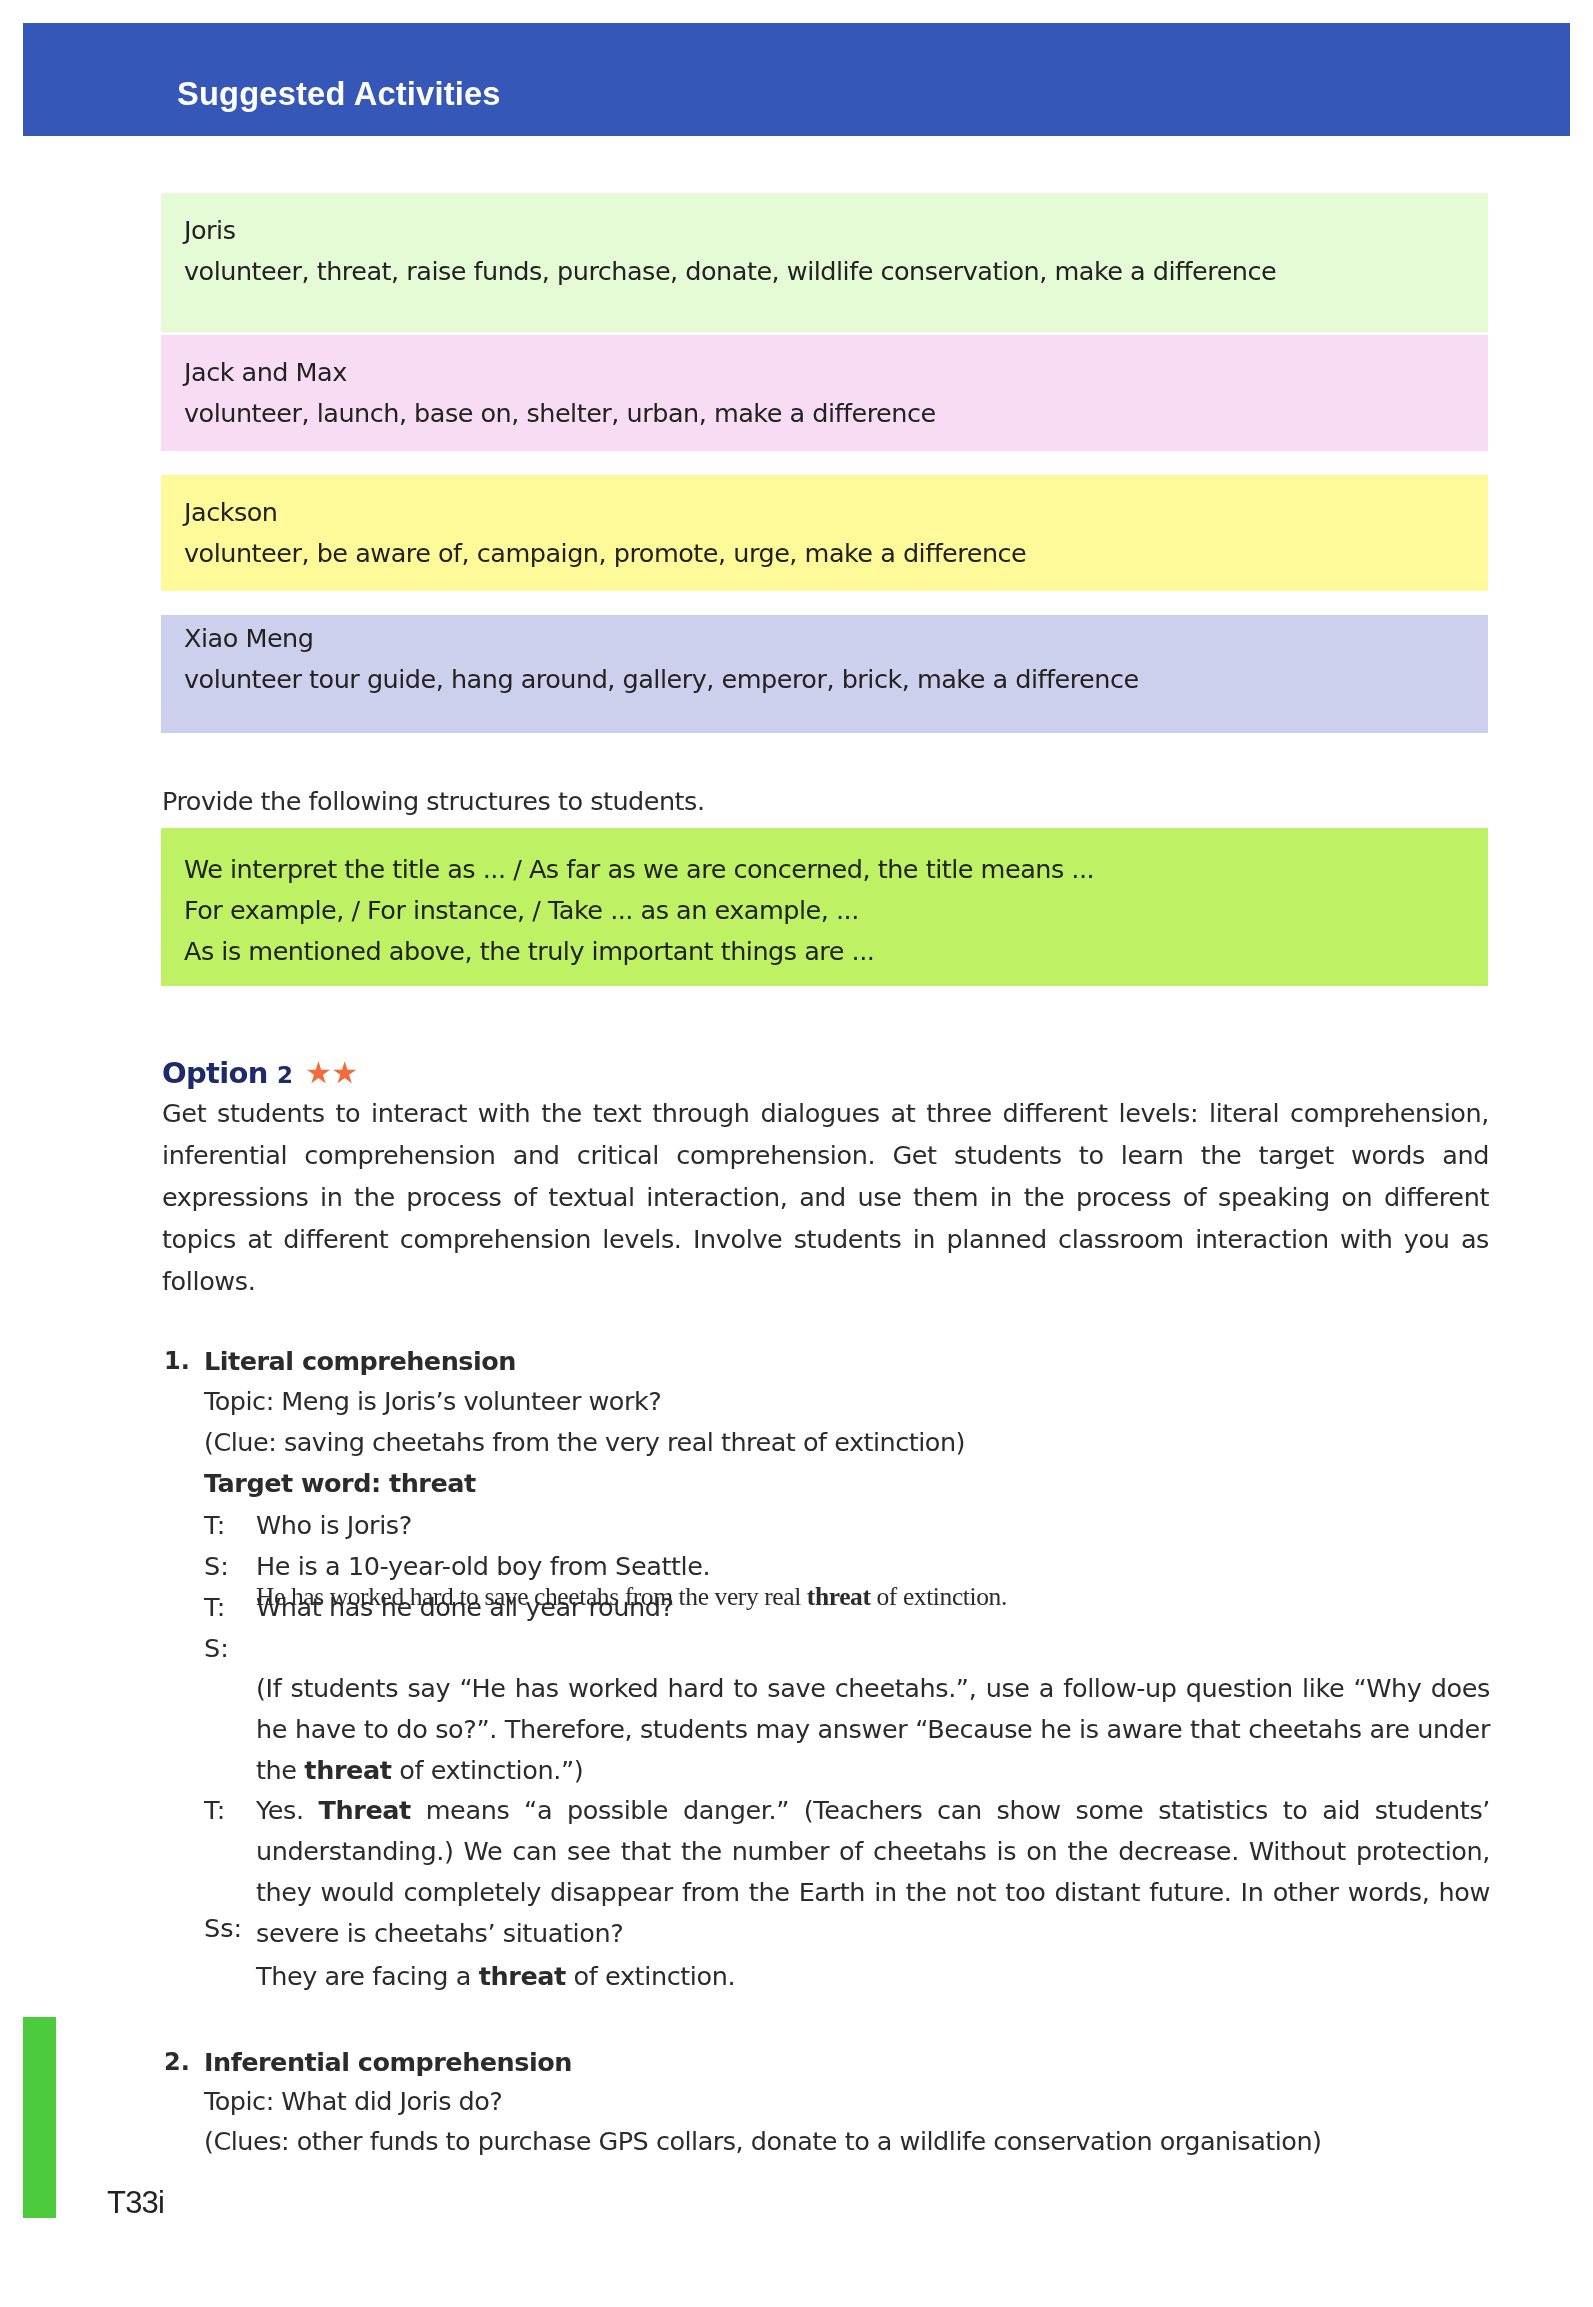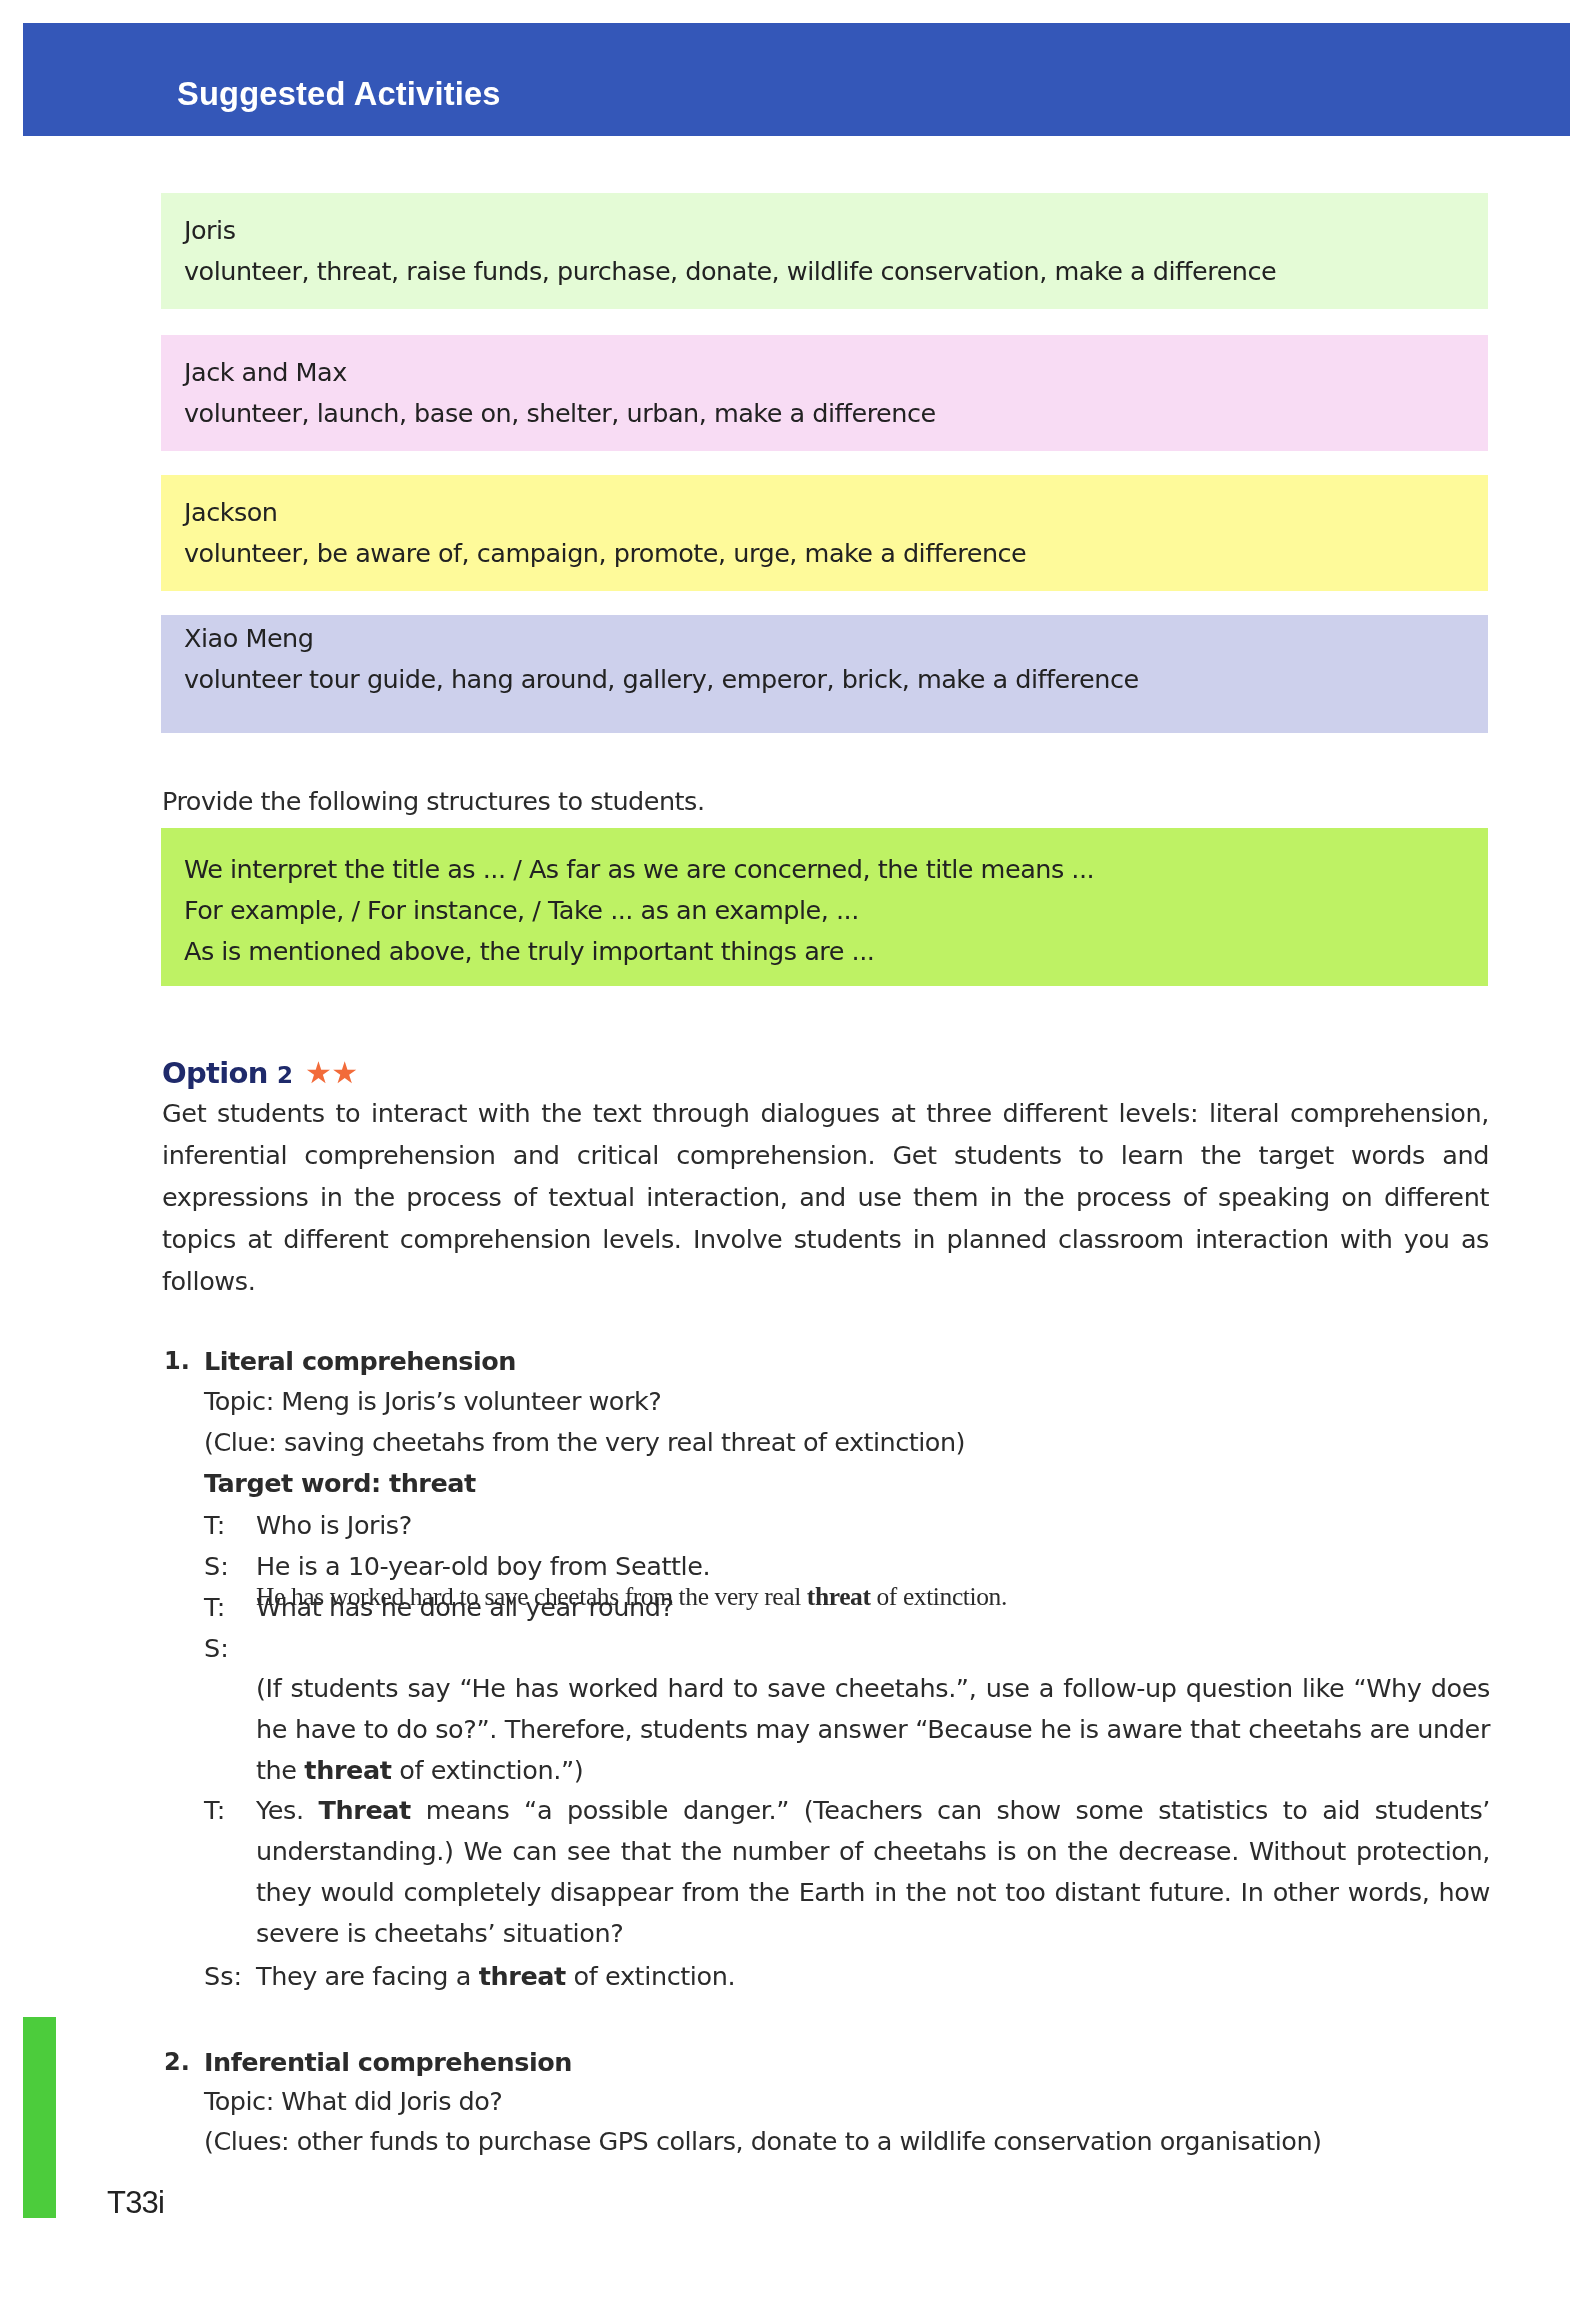--- a/index.html
+++ b/index.html
@@ -15,21 +15,21 @@
       position: absolute; left: 154px; top: 51px;
       font-family: "Liberation Sans", sans-serif; font-weight: bold; font-size: 34px;
       color: #ffffff; letter-spacing: 0.2px; transform: scaleX(0.96); transform-origin: left;
     }
     .box {
       position: absolute; left: 161px; width: 1327px;
       box-sizing: border-box; padding-left: 23px;
       font-size: 25.5px; line-height: 41px; color: #222;
     }
     .box .line { white-space: nowrap; letter-spacing: -0.5px; }
-    .box-green { top: 193px; height: 116px; padding-top: 17.3px; background: #e4fbd6; }
+    .box-green { top: 193px; height: 139px; padding-top: 17.3px; background: #e4fbd6; }
     .box-pink { top: 335px; height: 116px; padding-top: 16.5px; background: #f8dcf4; }
     .box-yellow { top: 475px; height: 116px; padding-top: 16.5px; background: #fefa9a; }
     .box-lavender { top: 615px; height: 118px; padding-top: 3px; background: #cdd0ec; }
     .box-structures { top: 828px; height: 158px; padding-top: 20.6px; background: #bef264; }
     .plain {
       position: absolute; font-size: 25.5px; line-height: 41px; white-space: nowrap; letter-spacing: -0.5px; color: #2b2b2b;
     }
     .intro { left: 162px; top: 781px; }
     .option-title {
       position: absolute; left: 162px; top: 1055px; font-size: 29px; font-weight: bold; color: #1f2a6b;
@@ -105,21 +105,21 @@
     <div class="dlg-text nowrap" style="top: 1505px;"><span>Who is Joris?</span></div>
     <div class="dlg-label" style="top: 1546px;">S:</div>
     <div class="dlg-text nowrap" style="top: 1546px;"><span>He is a 10-year-old boy from Seattle.</span></div>
     <div class="dlg-label" style="top: 1587px;">T:</div>
     <div class="dlg-text nowrap" style="top: 1587px;"><span>What has he done all year round?</span></div>
     <div class="dlg-label" style="top: 1628px;">S:</div>
     <div class="dlg-text nowrap" style="top: 1576px; font-family: Liberation Serif, serif;"><span>He has worked hard to save cheetahs from the very real </span><b>threat</b><span> of extinction.</span></div>
     <div class="dlg-text" style="top: 1668px;"><span>(If students say “He has worked hard to save cheetahs.”, use a follow-up question like “Why does he have to do so?”. Therefore, students may answer “Because he is aware that cheetahs are under the </span><b>threat</b><span> of extinction.”)</span></div>
     <div class="dlg-label" style="top: 1790px;">T:</div>
     <div class="dlg-text" style="top: 1790px;"><span>Yes. </span><b>Threat</b><span> means “a possible danger.” (Teachers can show some statistics to aid students’ understanding.) We can see that the number of cheetahs is on the decrease. Without protection, they would completely disappear from the Earth in the not too distant future. In other words, how severe is cheetahs’ situation?</span></div>
-    <div class="dlg-label" style="top: 1956px;">Ss:</div>
+    <div class="dlg-label" style="top: 1908px;">Ss:</div>
     <div class="dlg-text nowrap" style="top: 1956px;"><span>They are facing a </span><b>threat</b><span> of extinction.</span></div>
   </div>
 
 <div class="sec-num" style="top:2042px">2.</div>
 <div class="sec-head" style="top:2042px">Inferential comprehension</div>
 <div class="sec-line" style="top:2081px">Topic: What did Joris do?</div>
 <div class="sec-line" style="top:2121px">(Clues: other funds to purchase GPS collars, donate to a wildlife conservation organisation)</div>
 
 <div class="green-strip"></div>
 <div class="page-num">T33i</div>

